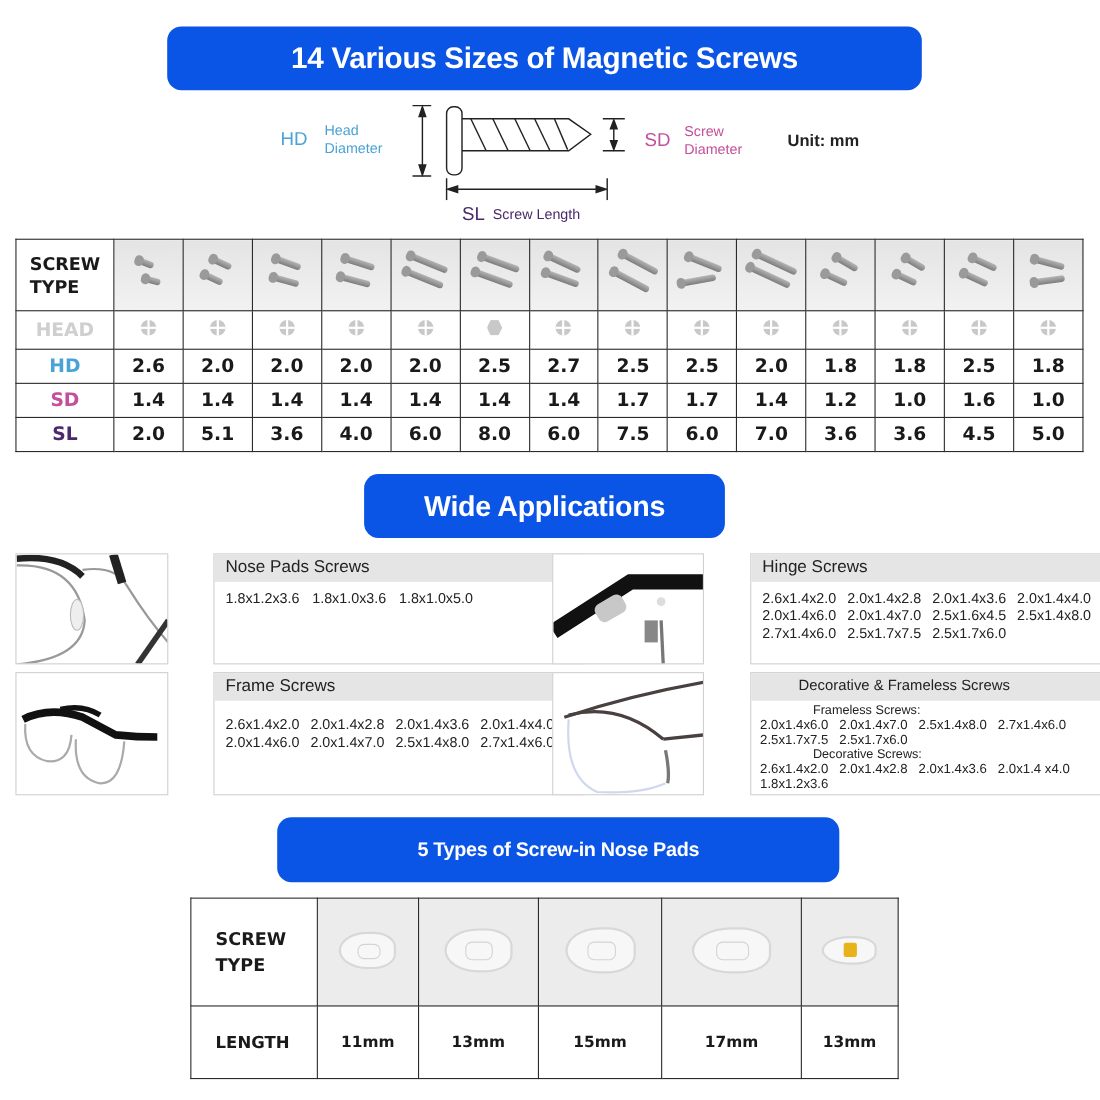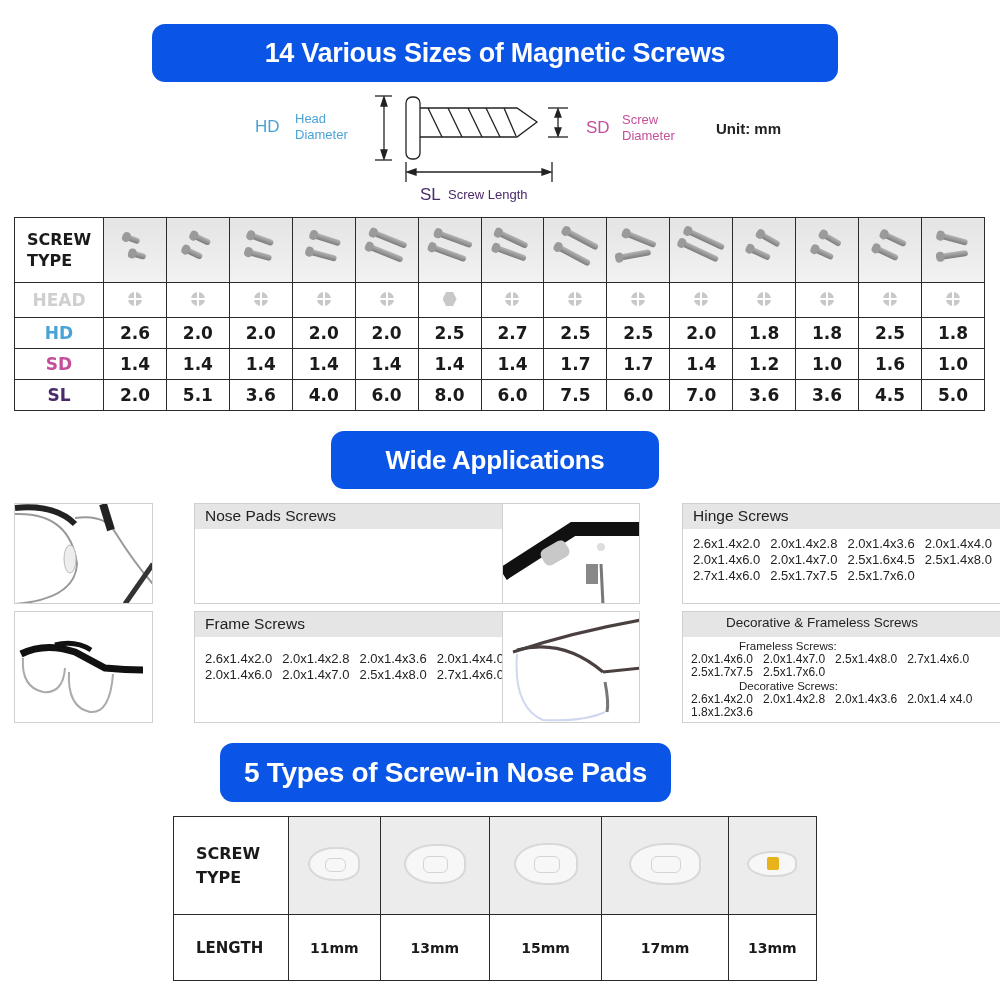--- a/index.html
+++ b/index.html
@@ -3,21 +3,21 @@
 <meta charset="utf-8">
 <style>
   * { box-sizing: border-box; margin: 0; padding: 0; }
   body { width: 1000px; height: 1000px; background: #ffffff; position: relative; overflow: hidden;
          font-family: "DejaVu Sans", "Liberation Sans", sans-serif; color: #1a1a1a; }
   .banner { position: absolute; background: #0a55e6; color: #fff; font-weight: bold;
             display: flex; align-items: center; justify-content: center; border-radius: 13px;
             font-family: Liberation Sans, sans-serif; letter-spacing: -0.3px; }
   #banner1 { left: 152px; top: 24px; width: 686px; height: 58px; font-size: 27px; }
   #banner2 { left: 331px; top: 431px; width: 328px; height: 58px; font-size: 26px; }
-  #banner3 { left: 220px; top: 743px; width: 451px; height: 59px; font-size: 28px; }
+  #banner3 { left: 252px; top: 743px; width: 511px; height: 59px; font-size: 18px; }
 
   
   .diag-lbl { position: absolute; font-family: "Liberation Sans", sans-serif; }
   .abbr { font-size: 17px; font-weight: normal; }
   .sub { font-size: 13px; line-height: 16px; }
   .hd { color: #4aa3d6; }
   .sd { color: #c2509a; }
   .sl { color: #4a2a6a; }
   #diagram-svg { position: absolute; left: 370px; top: 92px; }
 
@@ -224,20 +224,25 @@
     <path d="M0,4 Q40,0 60,20" stroke="#222" stroke-width="6" fill="none"></path>
     <path d="M0,10 Q55,8 62,60 Q60,95 0,100" stroke="#999" stroke-width="2" fill="none"></path>
     <path d="M60,14 Q90,10 100,28 Q120,60 138,80" stroke="#999" stroke-width="2" fill="none"></path>
     <path d="M88,0 L96,26" stroke="#222" stroke-width="8"></path>
     <ellipse cx="55" cy="55" rx="6" ry="14" fill="#eee" stroke="#bbb"></ellipse>
     <path d="M110,100 L138,60" stroke="#333" stroke-width="5"></path>
   </svg>
 </div>
 <div class="app-box" style="left:158px;top:503px;width:338px;height:101px;">
   <div class="title">Nose Pads Screws</div>
+  <div class="body">
+    <span class="item">1.8x1.2x3.6</span>
+    <span class="item">1.8x1.0x3.6</span>
+    <span class="item">1.8x1.0x5.0</span>
+  </div>
 </div>
 
 <div class="app-img" style="left:502px;top:503px;width:138px;height:101px;">
   <svg width="138" height="101" viewBox="0 0 138 101">
     <path d="M0,70 L70,25 L138,25" stroke="#111" stroke-width="14" fill="none"></path>
     <rect x="38" y="40" width="28" height="18" rx="6" fill="#c8c8c8" transform="rotate(-30 52 49)"></rect>
     <circle cx="98" cy="43" r="4" fill="#ddd"></circle>
     <rect x="83" y="60" width="12" height="20" fill="#888"></rect>
     <path d="M98,60 L100,101" stroke="#777" stroke-width="3"></path>
   </svg>

